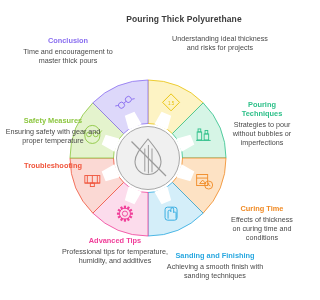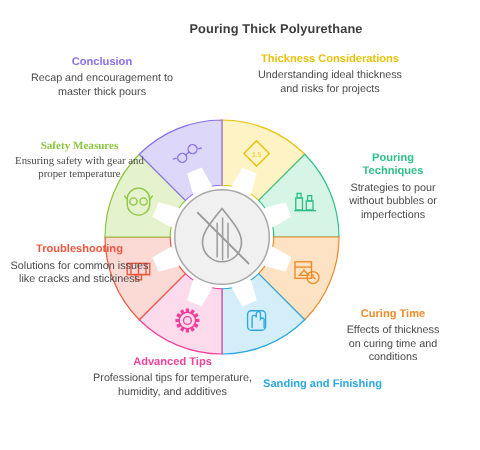--- a/index.html
+++ b/index.html
@@ -26,21 +26,21 @@
   .callout .c-title{
     font-size:7.4px;font-weight:bold;line-height:9px;margin-bottom:2px;text-align:center;
   }
   .callout .c-desc{
     font-size:7.2px;line-height:9.2px;color:#4a4a4a;font-weight:400;
   }
 
   
   #cb-conclusion   {left:14px;  top:36px;  width:108px;}
   #cb-thickness    {left:172px; top:34px;  width:96px;}
-  #cb-safety       {left:2px;   top:92px; width:102px;font-family:Liberation Serif, serif;}
+  #cb-safety       {left:2px;   top:116px; width:102px;}
   #cb-pouring      {left:228px; top:100px; width:68px;}
   #cb-trouble      {left:2px;   top:161px; width:102px;}
   #cb-curing       {left:228px; top:168px; width:68px;margin-top:36px;}
   #cb-advanced     {left:62px;  top:236px; width:106px;}
   #cb-sanding      {left:166px; top:232px; width:98px;margin-top:19px;}
 </style>
 </head>
 <body>
 
 <div id="page-title">Pouring Thick Polyurethane</div>
@@ -146,48 +146,47 @@
       <line x1="-3.2" y1="-9.5" x2="-3.2" y2="13.6" stroke="#9b9b9b" stroke-width="1"></line>
       <line x1="0.4" y1="-13" x2="0.4" y2="15.6" stroke="#9b9b9b" stroke-width="1"></line>
       <line x1="4.0" y1="-9.5" x2="4.0" y2="14.2" stroke="#9b9b9b" stroke-width="1"></line>
       <line x1="-16.5" y1="-16.5" x2="18" y2="18" stroke="#9b9b9b" stroke-width="1.2"></line>
     </g>
   </svg>
 </div>
 
 <div class="callout" id="cb-conclusion">
   <div class="c-title" style="color: rgb(138, 111, 240);">Conclusion</div>
-  <div class="c-desc">Recap and encouragement to master thick pours</div>
+  <div class="c-desc">Time and encouragement to master thick pours</div>
 </div>
 
 <div class="callout" id="cb-thickness">
-  <div class="c-title" style="color: rgb(232, 194, 10);">Thickness Considerations</div>
   <div class="c-desc">Understanding ideal thickness and risks for projects</div>
 </div>
 
 <div class="callout" id="cb-safety">
   <div class="c-title" style="color: rgb(140, 198, 63);">Safety Measures</div>
   <div class="c-desc">Ensuring safety with gear and proper temperature</div>
 </div>
 
 <div class="callout" id="cb-pouring">
   <div class="c-title" style="color: rgb(47, 192, 138);">Pouring Techniques</div>
   <div class="c-desc">Strategies to pour without bubbles or imperfections</div>
 </div>
 
 <div class="callout" id="cb-trouble">
   <div class="c-title" style="color: rgb(240, 85, 60);">Troubleshooting</div>
-  <div class="c-desc">Solutions for common issues like cracks and stickiness</div>
 </div>
 
 <div class="callout" id="cb-curing">
   <div class="c-title" style="color: rgb(240, 138, 36);">Curing Time</div>
   <div class="c-desc">Effects of thickness on curing time and conditions</div>
 </div>
 
 <div class="callout" id="cb-advanced">
   <div class="c-title" style="color: rgb(240, 64, 154);">Advanced Tips</div>
   <div class="c-desc">Professional tips for temperature, humidity, and additives</div>
 </div>
 
 <div class="callout" id="cb-sanding">
   <div class="c-title" style="color: rgb(42, 168, 224);">Sanding and Finishing</div>
+  <div class="c-desc">Achieving a smooth finish with sanding techniques</div>
 </div>
 
 </body></html>

